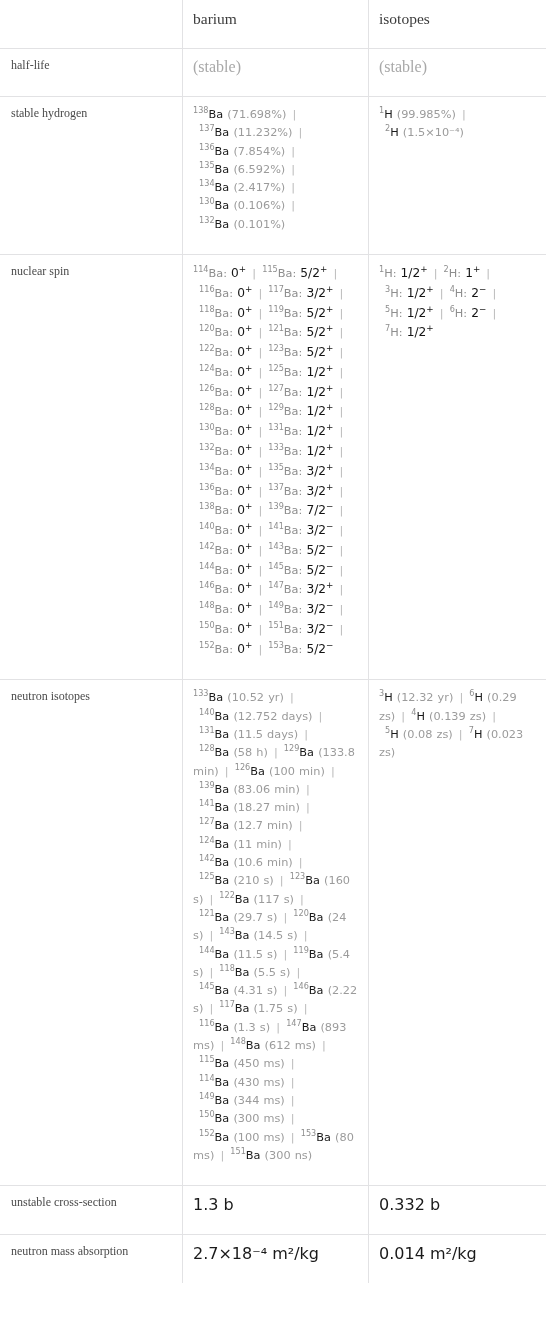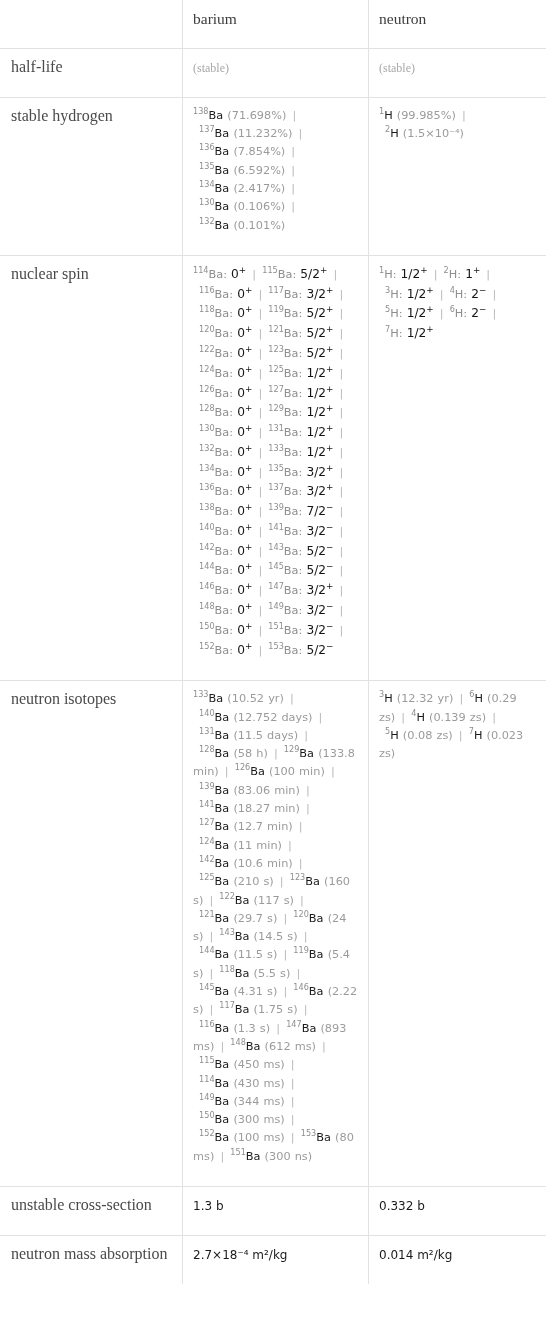--- a/index.html
+++ b/index.html
@@ -39,21 +39,21 @@
   .hdr-blank { border-left: 1px solid #fff !important; border-top: 1px solid #fff !important; }
   .col-head {
     text-align: center;
     font-size: 15.5px;
     color: #3c3c3c;
     padding-top: 7px;
     padding-bottom: 8px;
     font-family: "Liberation Serif", "DejaVu Serif", serif;
   }
   .row-label {
-    font-size: 16px;
+    font-size: 12px;
     color: #4a4a4a;
     line-height: 1.18;
     font-family: "Liberation Serif", "DejaVu Serif", serif;
     padding-top: 10px;
   }
   .cell {
     font-family: "DejaVu Sans", "Liberation Sans", sans-serif;
     font-size: 11.3px;
     color: #1a1a1a;
     line-height: 1.62;
@@ -61,38 +61,38 @@
     text-align: justify;
     text-justify: inter-word;
     hyphens: none;
   }
   .muted { color: #9b9b9b; }
   .sep { color: #b9b9b9; padding: 0 2px; }
   sup { font-size: 0.72em; vertical-align: super; line-height: 0; }
   .nuc { font-weight: 400; color: #1a1a1a; }
   .isolbl { color: #8e8e8e; }
   .spinval { color: #141414; font-size: 12.2px; }
-  .stable-txt { color: #a8a8a8; font-size: 12px; font-family: "Liberation Serif","DejaVu Serif",serif; text-align: center; }
-  .val { font-family: "DejaVu Sans", "Liberation Sans", sans-serif; font-size: 12px; color: #1a1a1a; }
+  .stable-txt { color: #a8a8a8; font-size: 16px; font-family: "Liberation Serif","DejaVu Serif",serif; text-align: center; }
+  .val { font-family: "DejaVu Sans", "Liberation Sans", sans-serif; font-size: 16px; color: #1a1a1a; }
   .nowrap { white-space: nowrap; }
 </style>
 </head>
 <body>
 
 <table class="props">
   <colgroup>
     <col class="c-label">
       <col class="c-v1">
       <col class="c-v2">
   </colgroup>
   <tbody>
     <tr>
       <th class="hdr-blank"></th>
       <th class="col-head">barium</th>
-      <th class="col-head">neutron</th>
+      <th class="col-head">isotopes</th>
     </tr>
 
     <tr>
       <td class="row-label">half-life</td>
       <td><span class="stable-txt">(stable)</span></td>
       <td><span class="stable-txt">(stable)</span></td>
     </tr>
 
     <tr>
       <td class="row-label">stable hydrogen</td>

